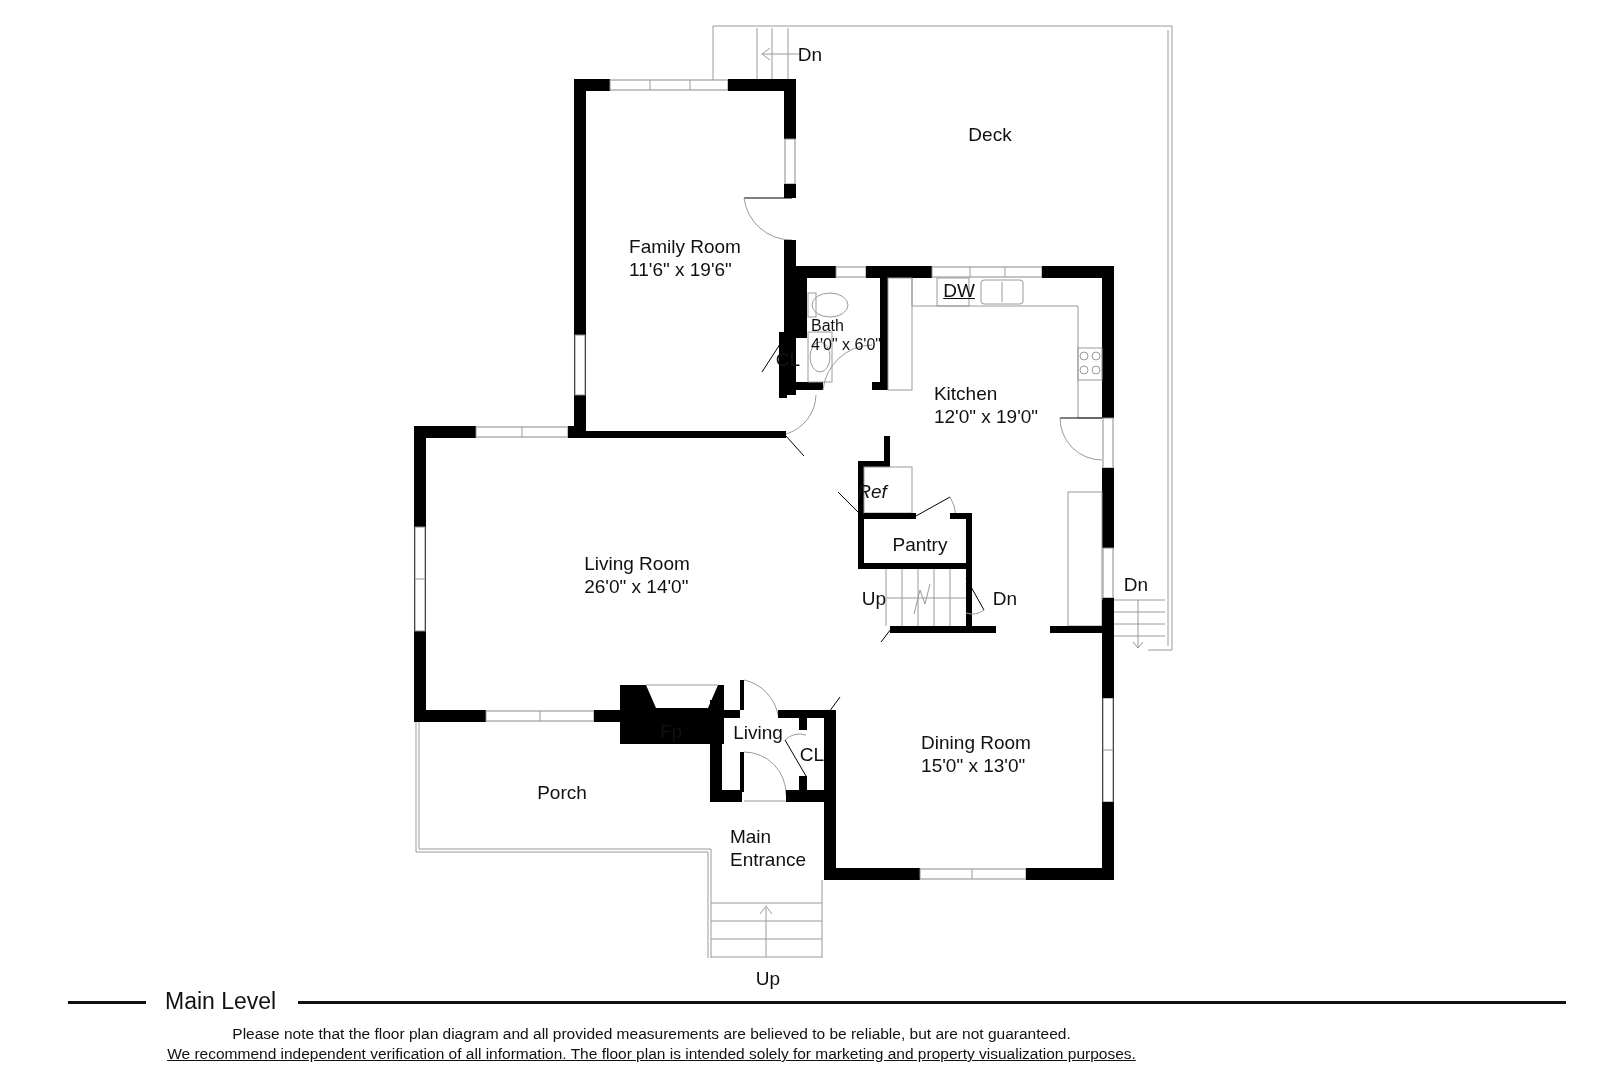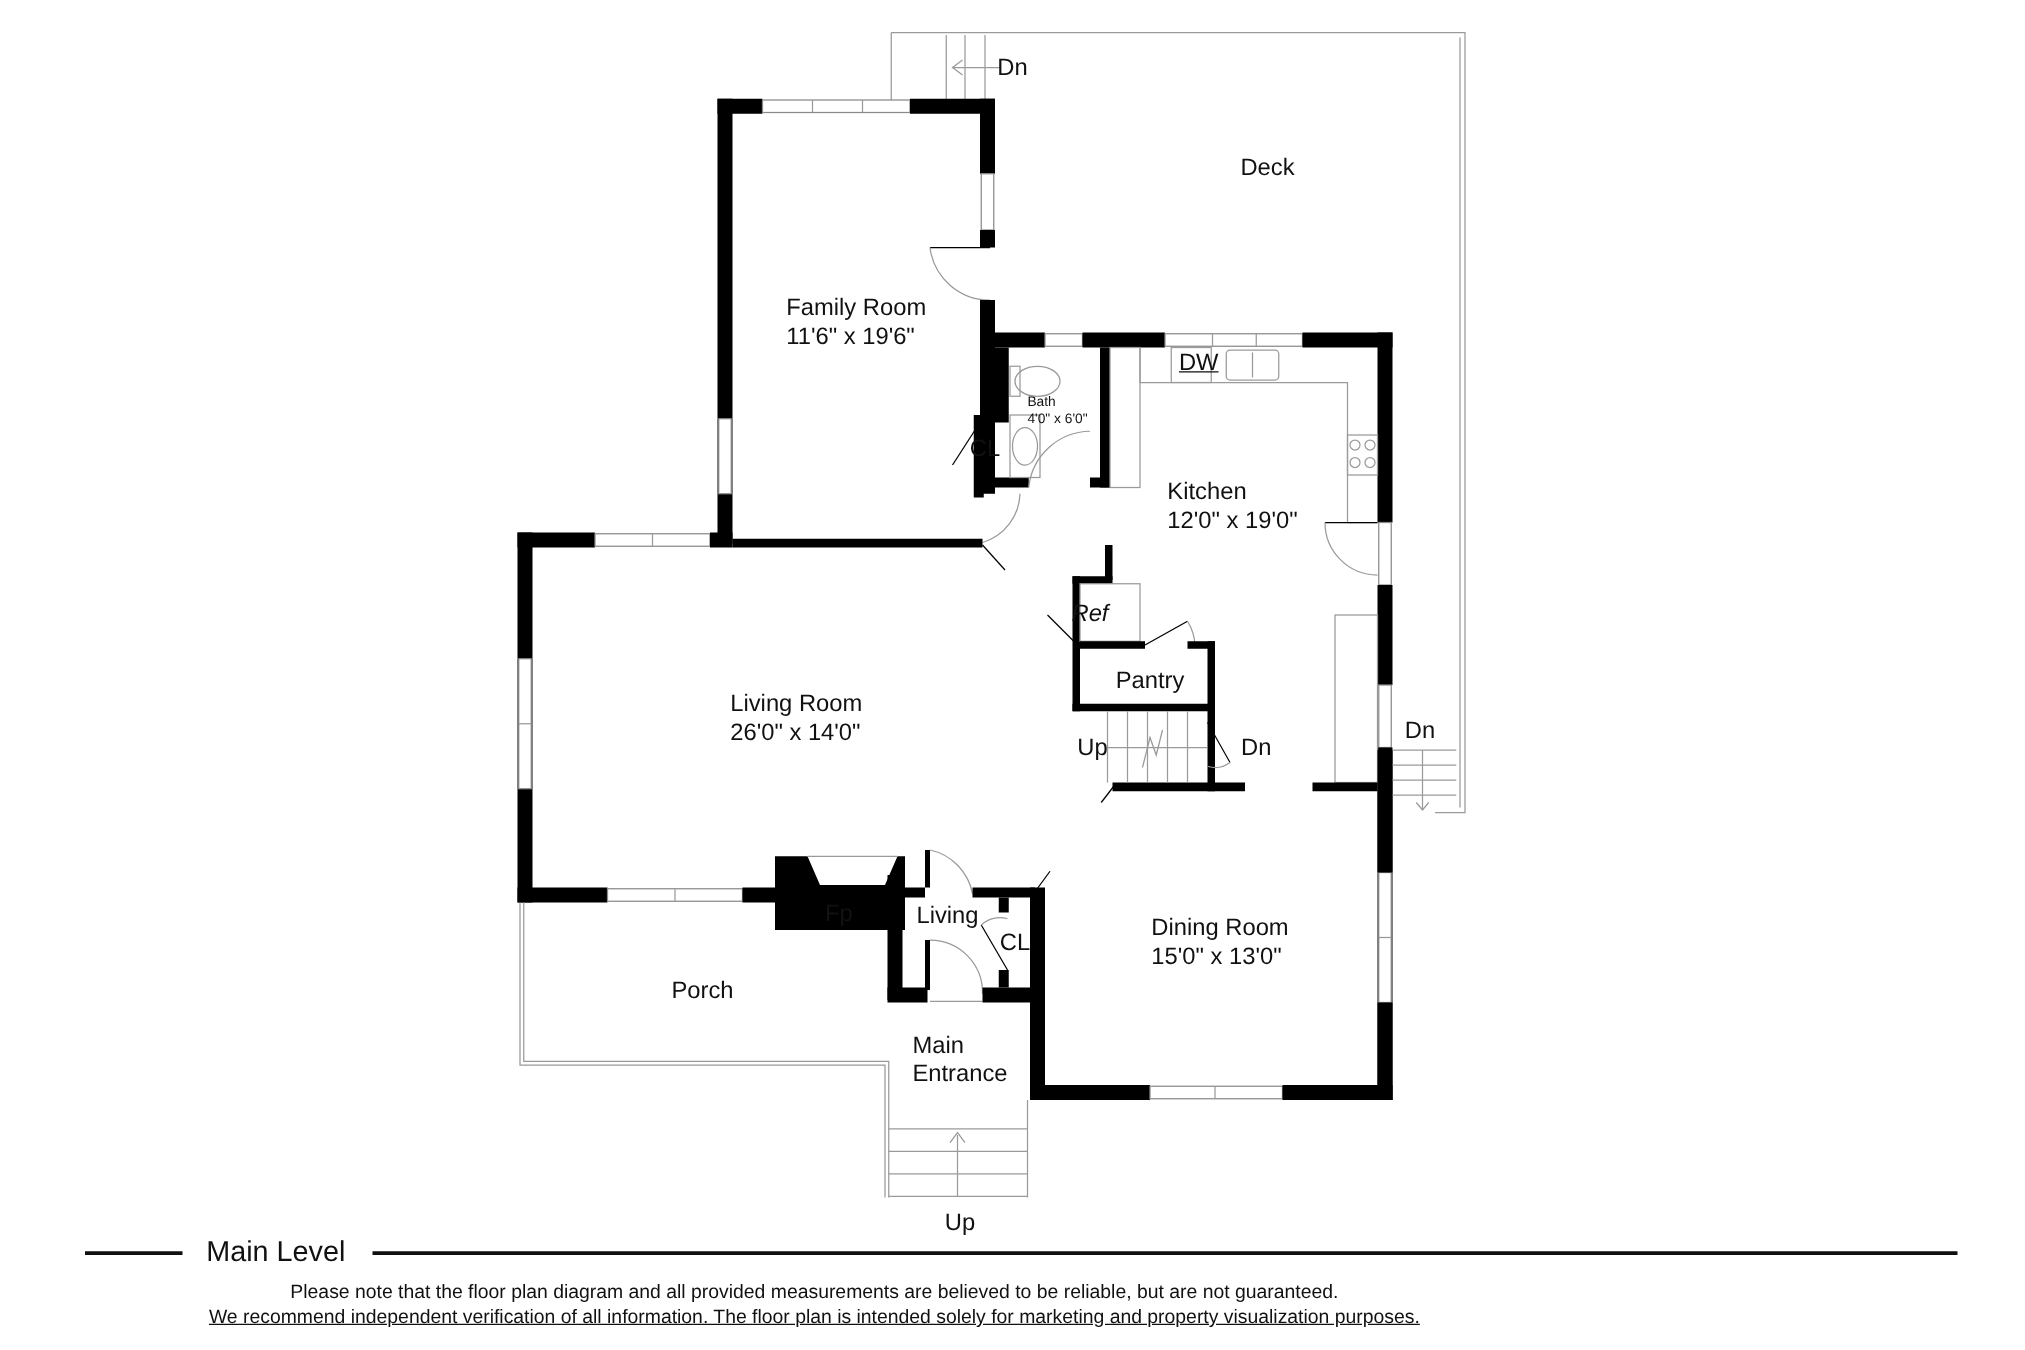--- a/index.html
+++ b/index.html
@@ -3,21 +3,21 @@
 <meta charset="utf-8">
 <style>
   html, body { margin:0; padding:0; background:#ffffff; }
   body { width:1620px; height:1080px; position:relative; overflow:hidden; font-family:"Liberation Sans", sans-serif; color:#111; }
   svg#plan { position:absolute; left:0; top:0; }
   .wall { fill:#000; }
   .thin { stroke:#000; stroke-width:1; fill:none; }
   .grey { stroke:#9a9a9a; stroke-width:1; fill:none; }
   .win { fill:#fff; stroke:#8a8a8a; stroke-width:1; }
   .lbl { position:absolute; text-align:left; white-space:nowrap; line-height:1.2; font-size:18px; color:#111; transform:translateX(-50%); }
-  .lbl.sm { font-size:11px; }
+  .lbl.sm { font-size:16px; }
   .lbl.md { font-size:19px; }
   .footer-title { position:absolute; left:165px; top:988px; font-size:23px; color:#111; }
   .hr-left { position:absolute; left:68px; top:1001px; width:78px; height:3px; background:#111; }
   .hr-right { position:absolute; left:298px; top:1001px; width:1268px; height:3px; background:#111; }
   .disclaimer { position:absolute; left:0; width:1303px; text-align:center; font-size:15.5px; color:#111; }
 </style>
 </head>
 <body>
 
 <svg id="plan" width="1620" height="1080" viewBox="0 0 1620 1080">
@@ -199,21 +199,21 @@
   <g>
     <line class="grey" x1="711" y1="903" x2="822" y2="903"></line>
     <line class="grey" x1="711" y1="921" x2="822" y2="921"></line>
     <line class="grey" x1="711" y1="939" x2="822" y2="939"></line>
     <line class="grey" x1="711" y1="957" x2="822" y2="957"></line>
     <line class="grey" x1="766" y1="908" x2="766" y2="957"></line>
     <polyline class="grey" points="760,914 766,906 772,914"></polyline>
   </g>
 </svg>
 
-<div class="lbl md" style="left:1014px; top:124px;"><span>Deck</span></div>
+<div class="lbl md" style="left:990px; top:124px;"><span>Deck</span></div>
 
 <div class="lbl md" style="left:685px; top:236px;">
   <div>Family Room</div>
   <div>11'6" x 19'6"</div>
 </div>
 
 <div class="lbl sm" style="left:846px; top:316px;">
   <div>Bath</div>
   <div>4'0" x 6'0"</div>
 </div>

